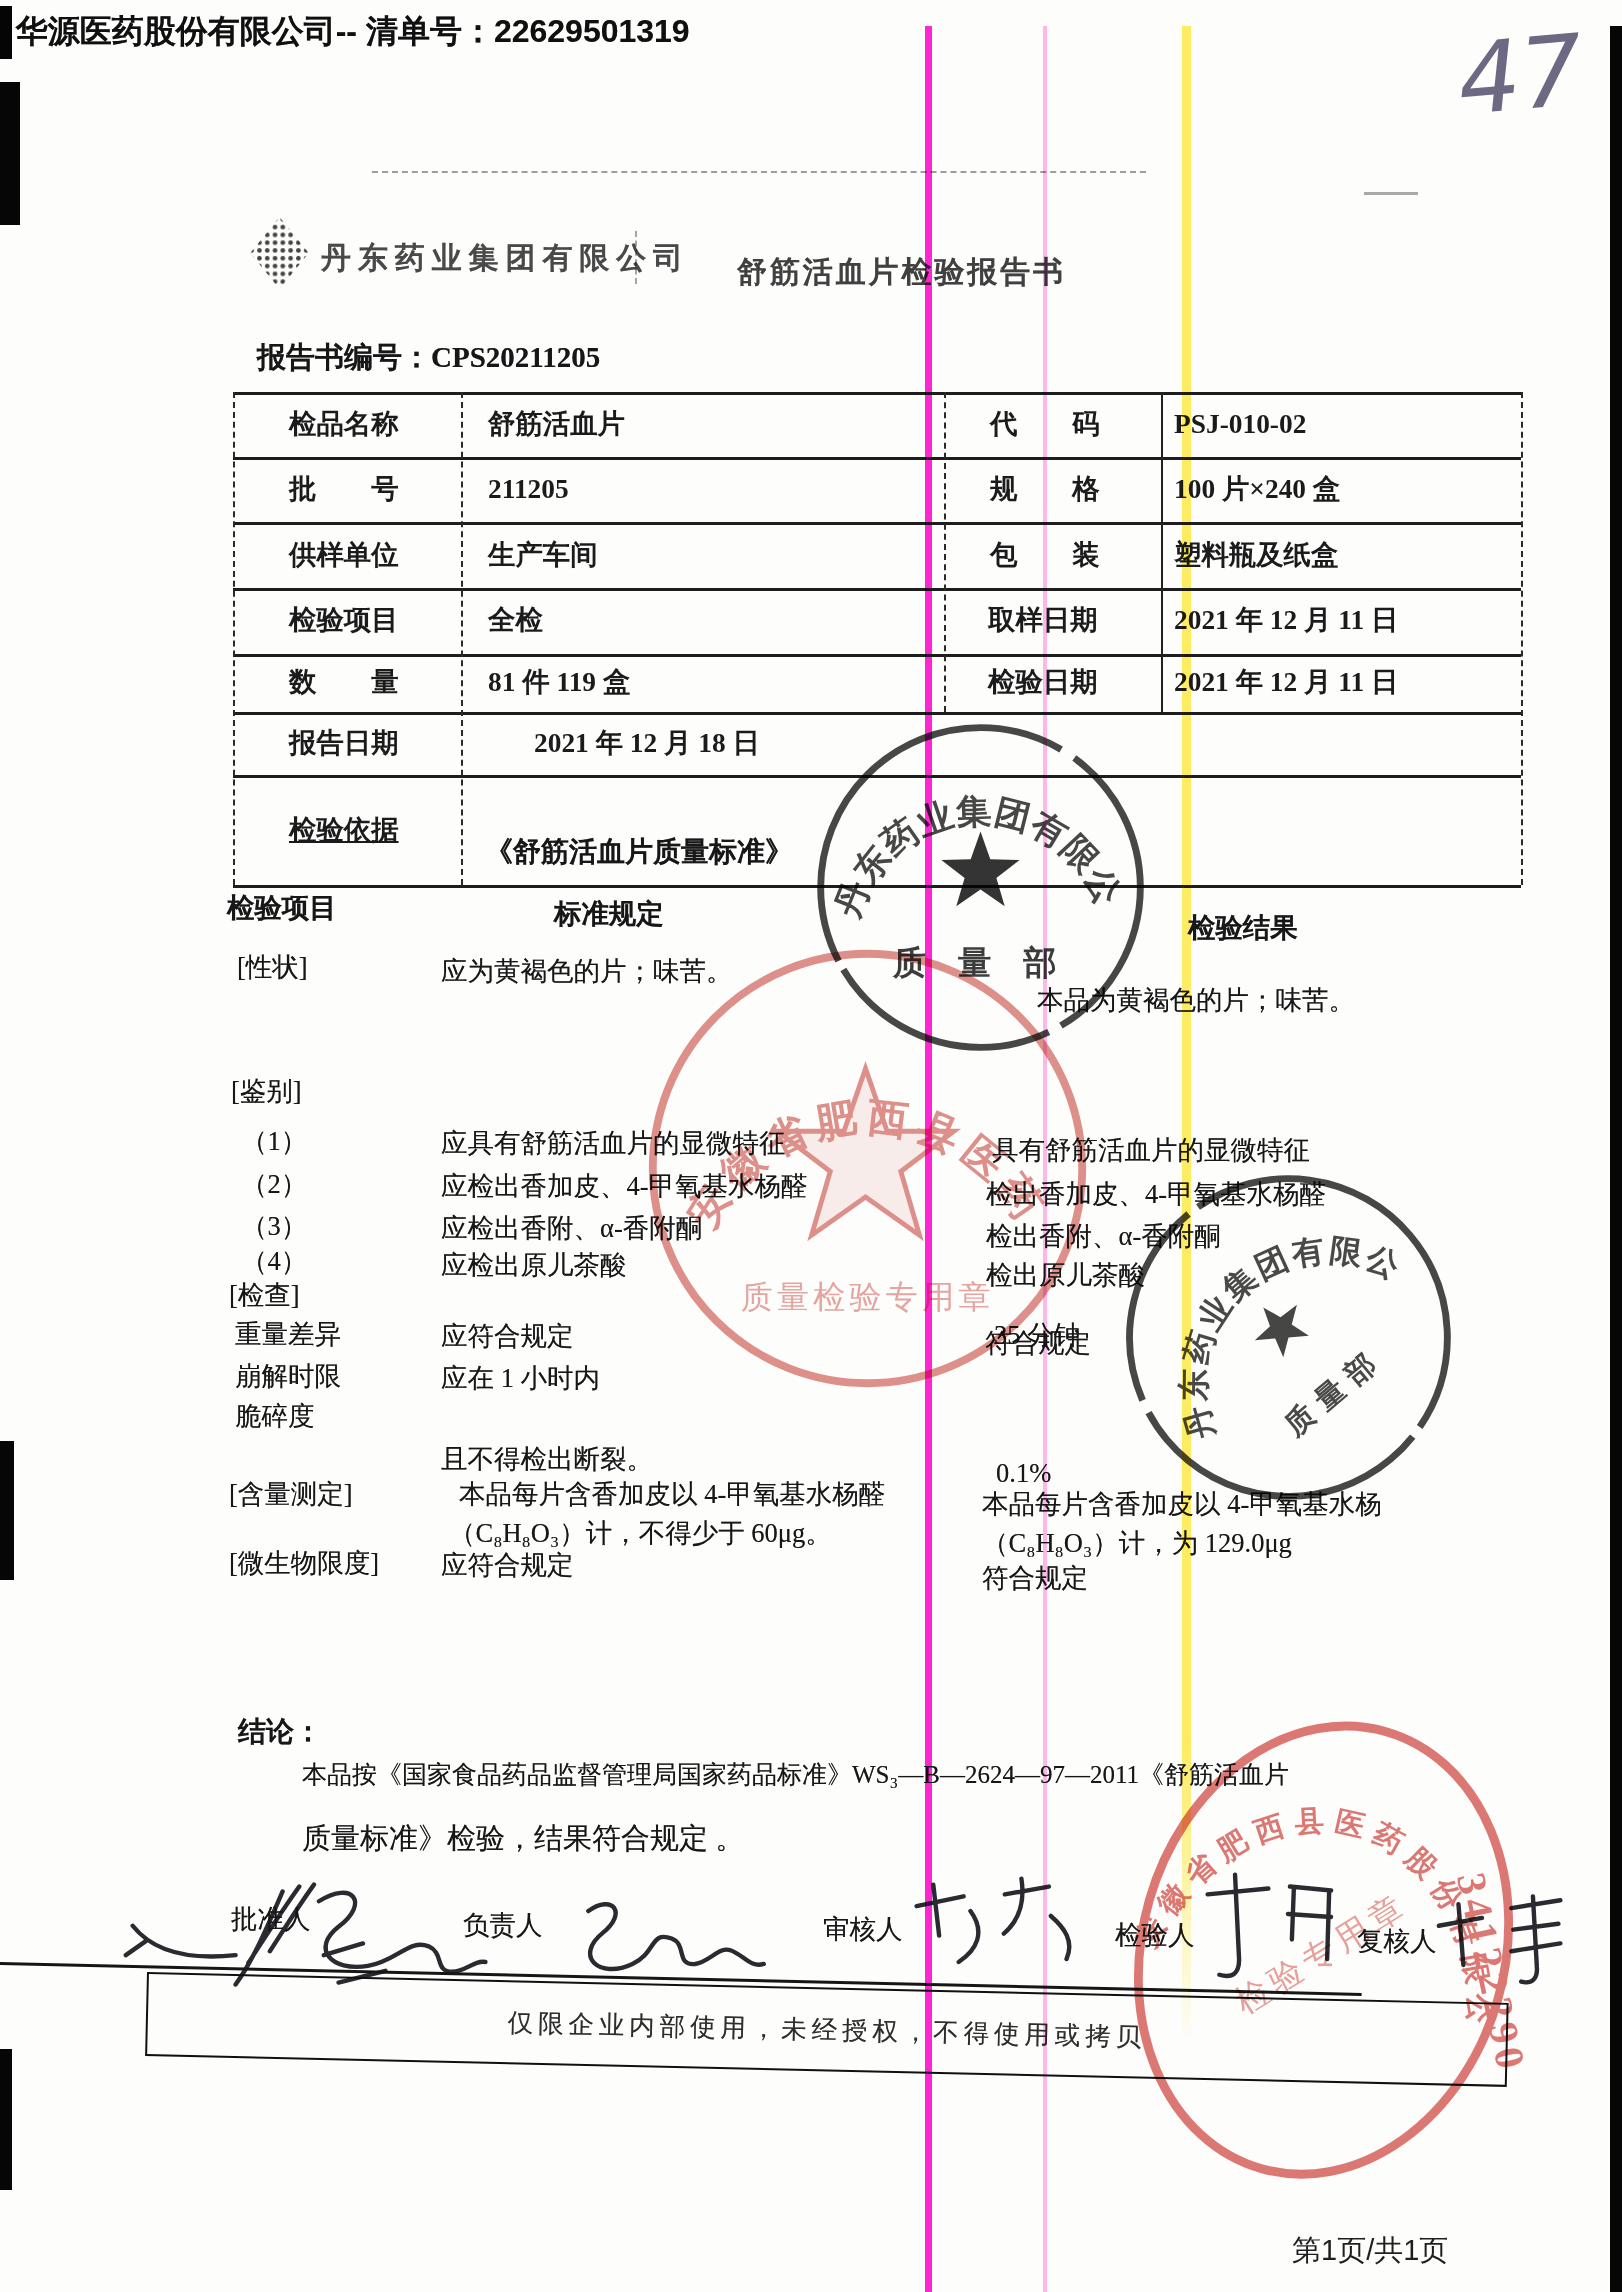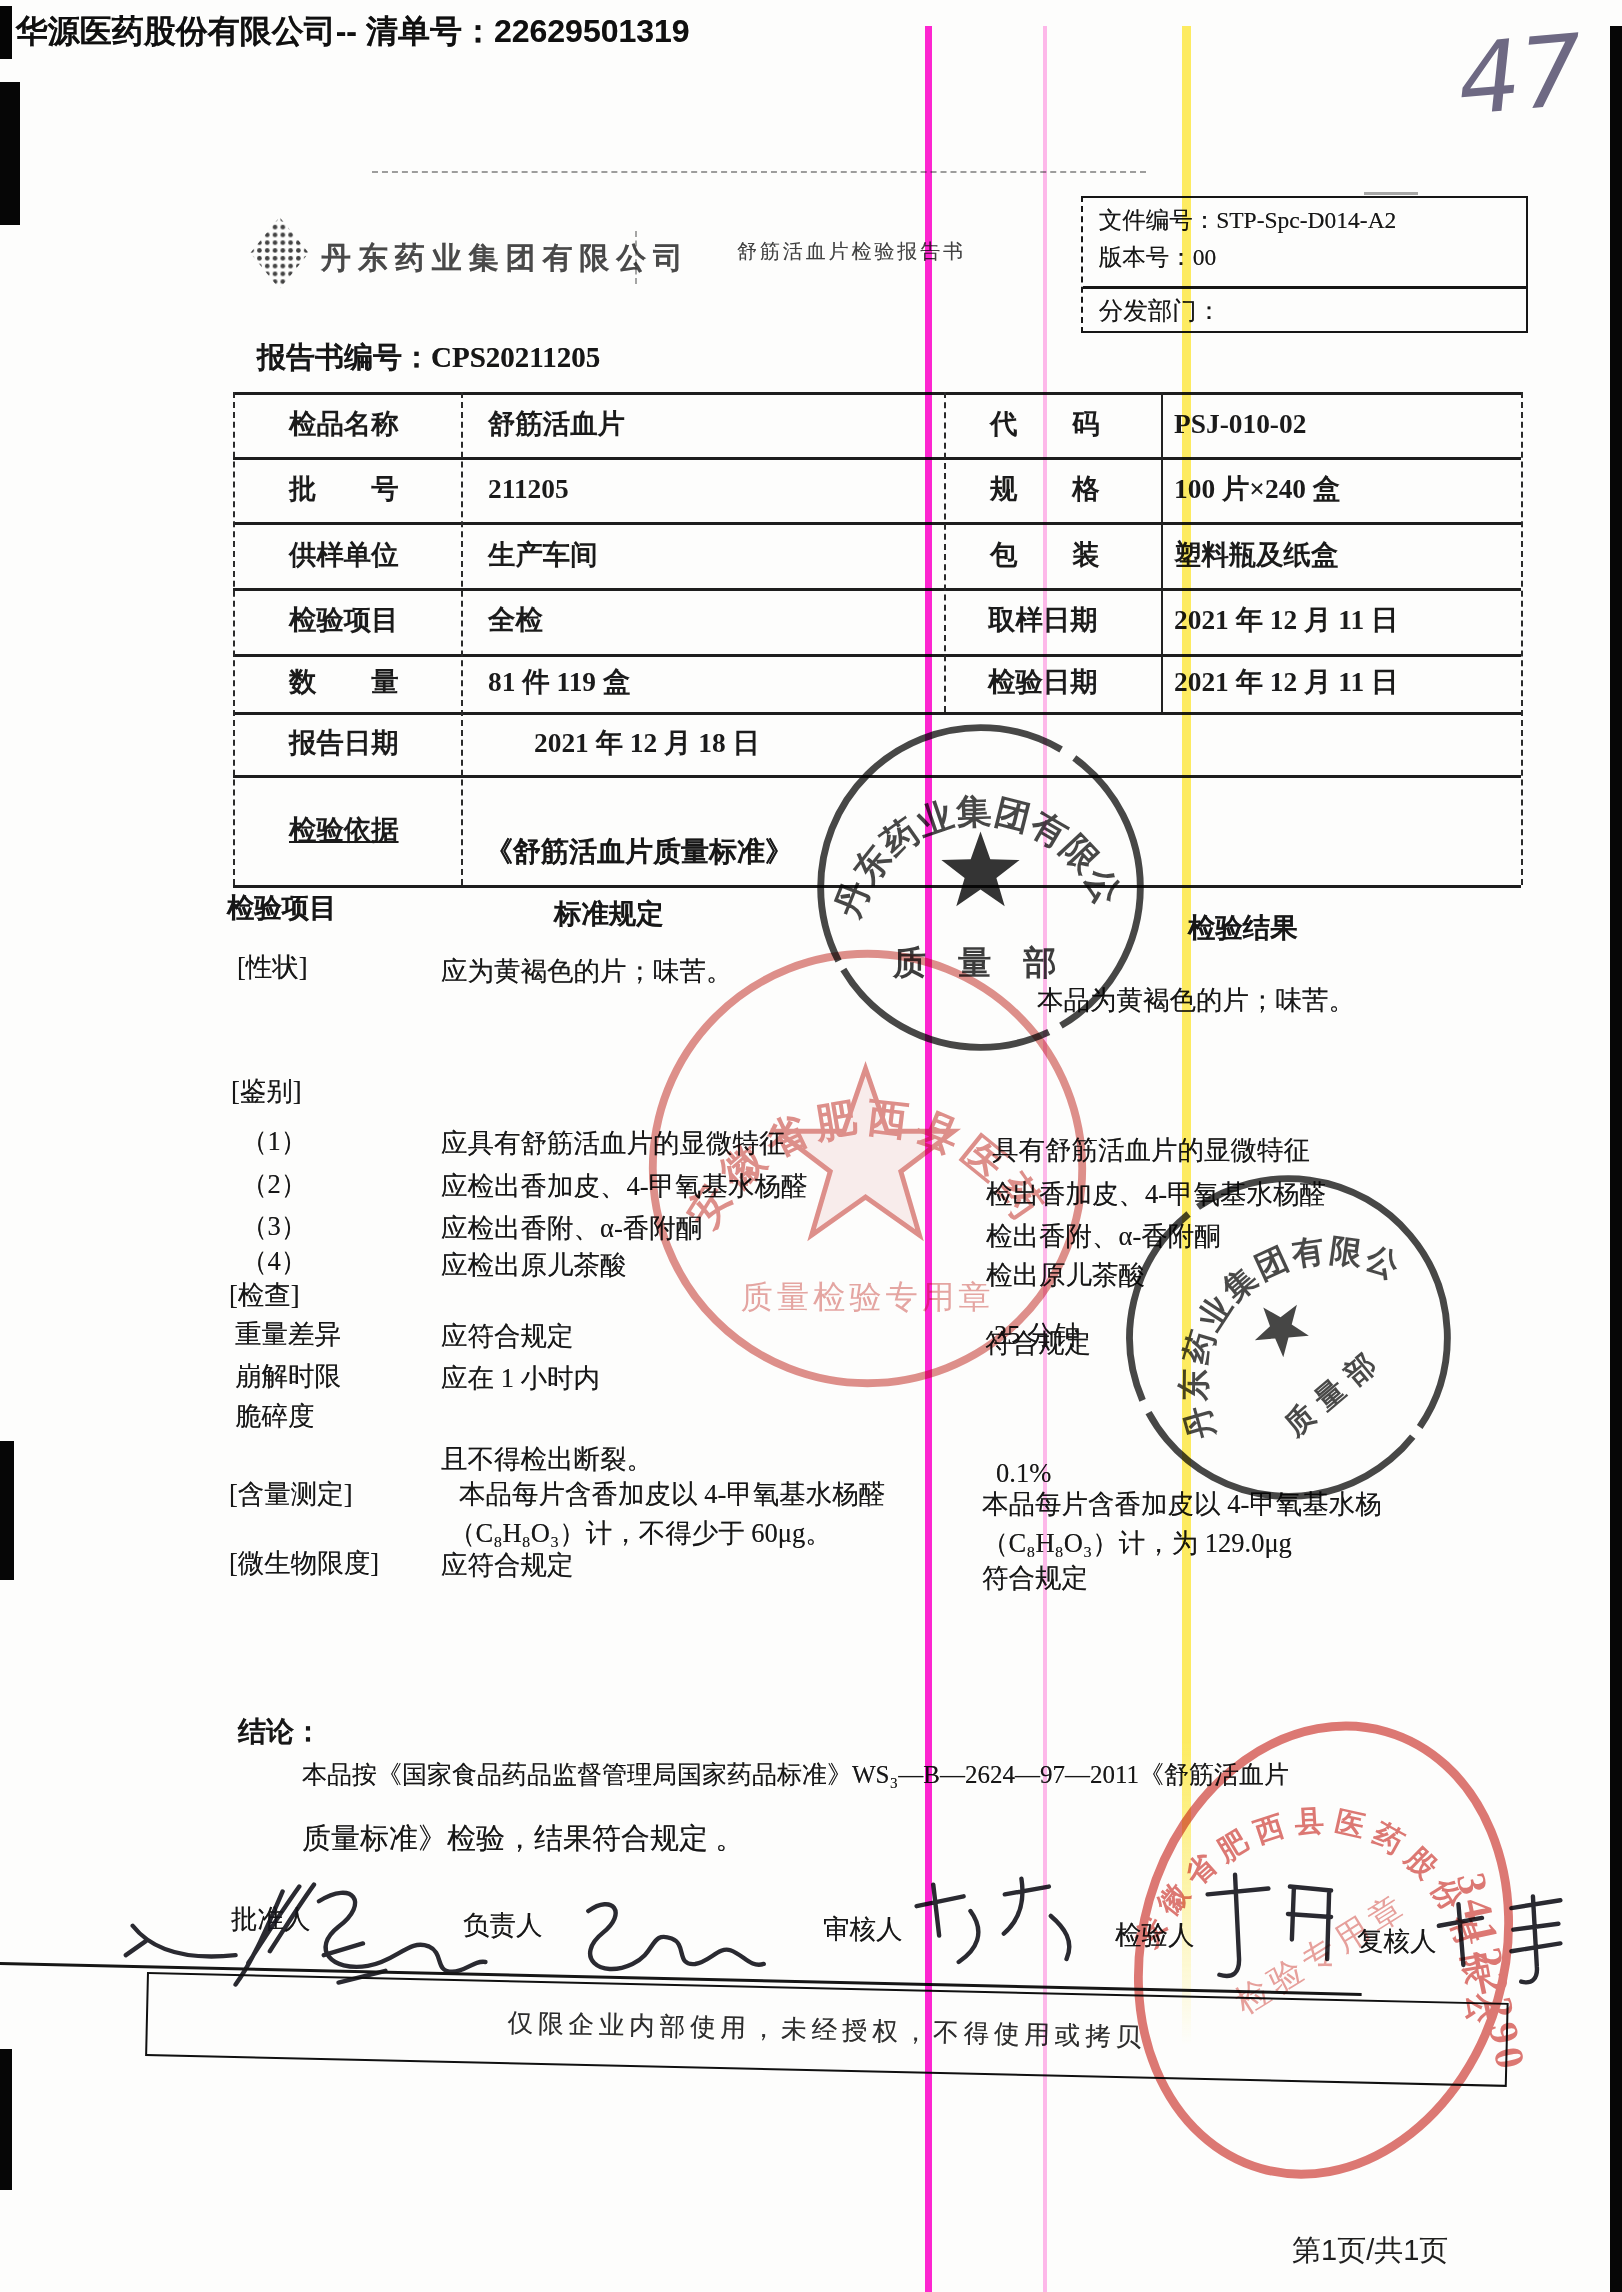--- a/index.html
+++ b/index.html
@@ -34,32 +34,22 @@
   <svg class="abs" style="left:248px;top:216px;" width="63" height="74" viewBox="0 0 64 76">
     <defs>
         <pattern id="dots" width="8" height="8" patternUnits="userSpaceOnUse">
           <circle cx="3.4" cy="3.4" r="2.4" fill="#222"></circle>
         </pattern>
       </defs>
     <path d="M32 1 L62 38 L32 75 L2 38 Z" fill="url(#dots)" opacity=".85"></path>
   </svg>
 
   <div class="t faint" style="left:321px;top:238px;font-size:30px;font-weight:700;letter-spacing:6.9px;">丹东药业集团有限公司</div>
-  <div class="t faint" style="left:737px;top:238px;font-size:20px;font-weight:400;letter-spacing:2.9px;color:rgba(20,20,20,.58);">舒筋活血片检验报告书</div>
-
-  <div class="abs" style="left:1081px;top:196px;width:443px;height:133px;border:2.5px solid #161616;border-left:2.5px dashed #161616;">
-    <div class="t" style="position:absolute;left:15.7px;top:5.9px;font-size:23.5px;">
-      <span>文件编号：</span><span>STP-Spc-D014-A2</span>
-    </div>
-    <div class="t" style="position:absolute;left:15.7px;top:43px;font-size:23.5px;">
-      <span>版本号：</span><span>00</span>
-    </div>
-    <div class="abs" style="left:0;top:88px;width:100%;height:2.5px;background:#161616;"></div>
-    <div class="t" style="position:absolute;left:15.7px;top:96px;font-size:24.5px;">分发部门：</div>
-  </div>
+  <div class="t faint" style="left:737px;top:252px;font-size:30px;font-weight:700;letter-spacing:2.9px;color:rgba(20,20,20,.58);">舒筋活血片检验报告书</div>
+
 
   <div class="t" style="left:257px;top:338px;font-size:29px;font-weight:700;">
     <span>报告书编号：</span><span style="font-weight:600;">CPS20211205</span>
   </div>
 
   <div class="hline" style="left:233px;top:392px;width:1288px;height:2.9px;"></div>
   <div class="hline" style="left:233px;top:457px;width:1288px;"></div>
   <div class="hline" style="left:233px;top:522px;width:1288px;"></div>
   <div class="hline" style="left:233px;top:588px;width:1288px;"></div>
   <div class="hline" style="left:233px;top:654px;width:1288px;"></div>

